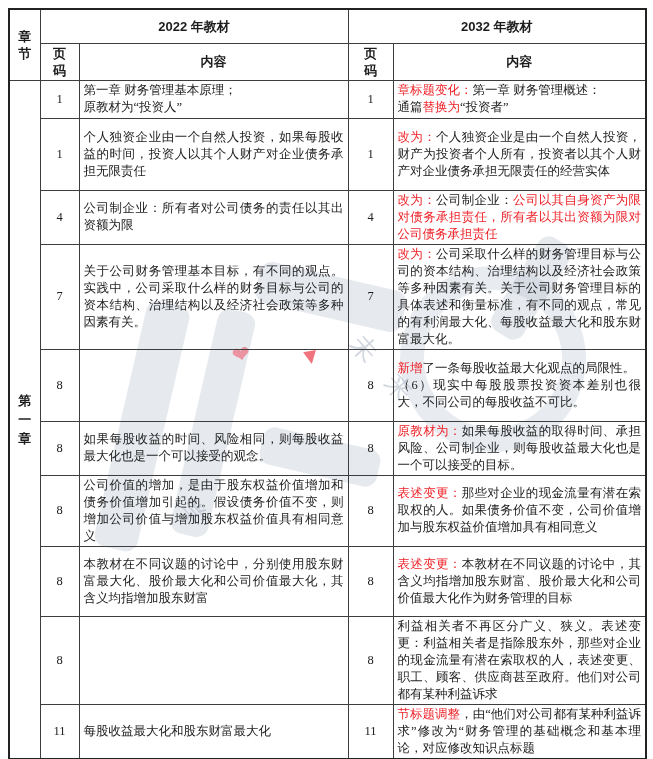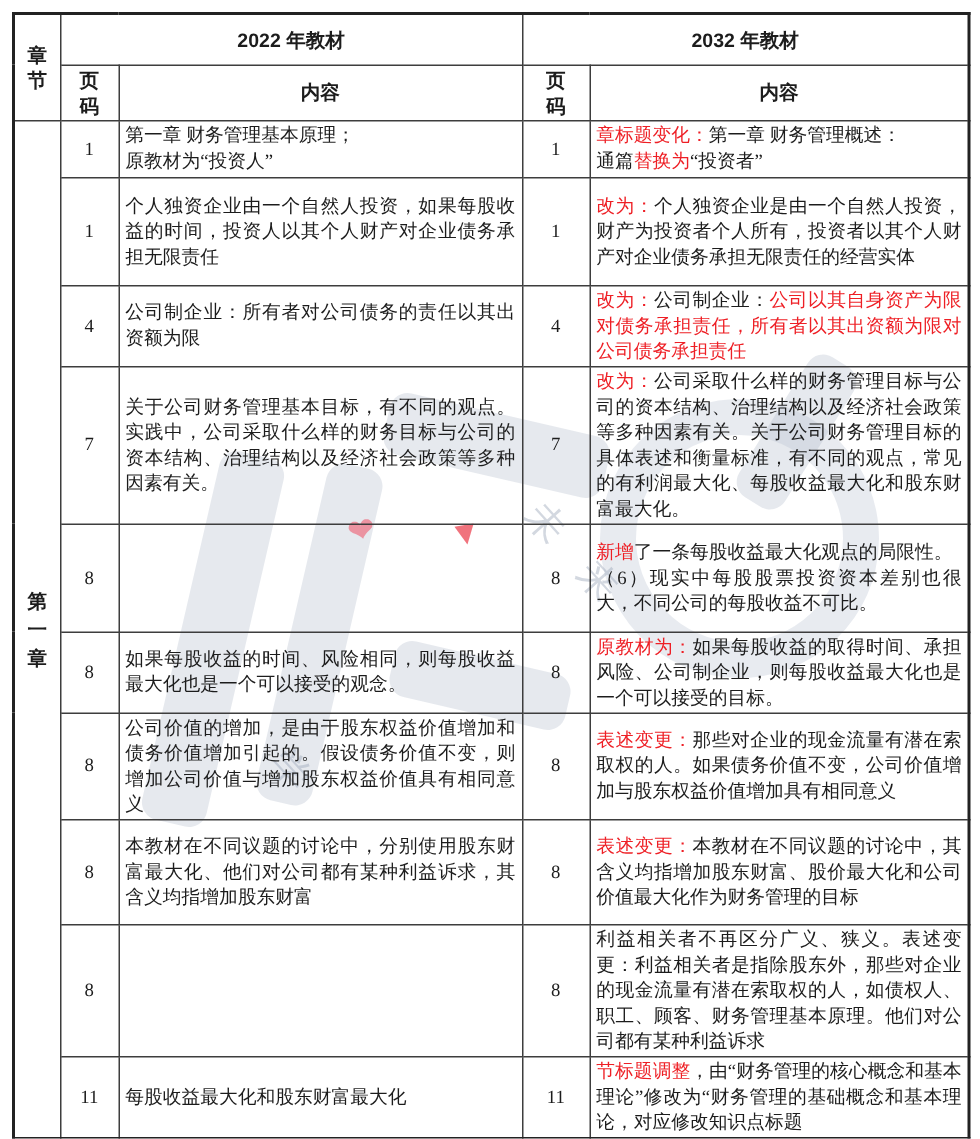--- a/index.html
+++ b/index.html
@@ -129,32 +129,32 @@
           <td class="content"><span class="red">原教材为：</span><span>如果每股收益的取得时间、承担风险、公司制企业，则每股收益最大化也是一个可以接受的目标。</span></td>
         </tr>
         <tr style="height: 69px;">
           <td class="page">8</td>
           <td class="content"><span>公司价值的增加，是由于股东权益价值增加和债务价值增加引起的。假设债务价值不变，则增加公司价值与增加股东权益价值具有相同意义</span></td>
           <td class="page">8</td>
           <td class="content"><span class="red">表述变更：</span><span>那些对企业的现金流量有潜在索取权的人。如果债务价值不变，公司价值增加与股东权益价值增加具有相同意义</span></td>
         </tr>
         <tr style="height: 70px;">
           <td class="page">8</td>
-          <td class="content"><span>本教材在不同议题的讨论中，分别使用股东财富最大化、他们对公司都有某种利益诉求，其含义均指增加股东财富</span></td>
+          <td class="content"><span>本教材在不同议题的讨论中，分别使用股东财富最大化、股价最大化和公司价值最大化，其含义均指增加股东财富</span></td>
           <td class="page">8</td>
           <td class="content"><span class="red">表述变更：</span><span>本教材在不同议题的讨论中，其含义均指增加股东财富、股价最大化和公司价值最大化作为财务管理的目标</span></td>
         </tr>
         <tr style="height: 88px;">
           <td class="page">8</td>
           <td class="content"></td>
           <td class="page">8</td>
-          <td class="content"><span>利益相关者不再区分广义、狭义。表述变更：利益相关者是指除股东外，那些对企业的现金流量有潜在索取权的人，如债权人、职工、顾客、财务管理基本原理。他们对公司都有某种利益诉求</span></td>
+          <td class="content"><span>利益相关者不再区分广义、狭义。表述变更：利益相关者是指除股东外，那些对企业的现金流量有潜在索取权的人，表述变更、职工、顾客、供应商甚至政府。他们对公司都有某种利益诉求</span></td>
         </tr>
         <tr style="height: 53px;">
           <td class="page">11</td>
           <td class="content"><span>每股收益最大化和股东财富最大化</span></td>
           <td class="page">11</td>
-          <td class="content"><span class="red">节标题调整</span><span>，由“财务管理的核心概念和基本理论”修改为“财务管理的基础概念和基本理论，对应修改知识点标题</span></td>
+          <td class="content"><span class="red">节标题调整</span><span>，由“他们对公司都有某种利益诉求”修改为“财务管理的基础概念和基本理论，对应修改知识点标题</span></td>
         </tr>
       </tbody>
   </table>
 
 </div>
 
 </body></html>

